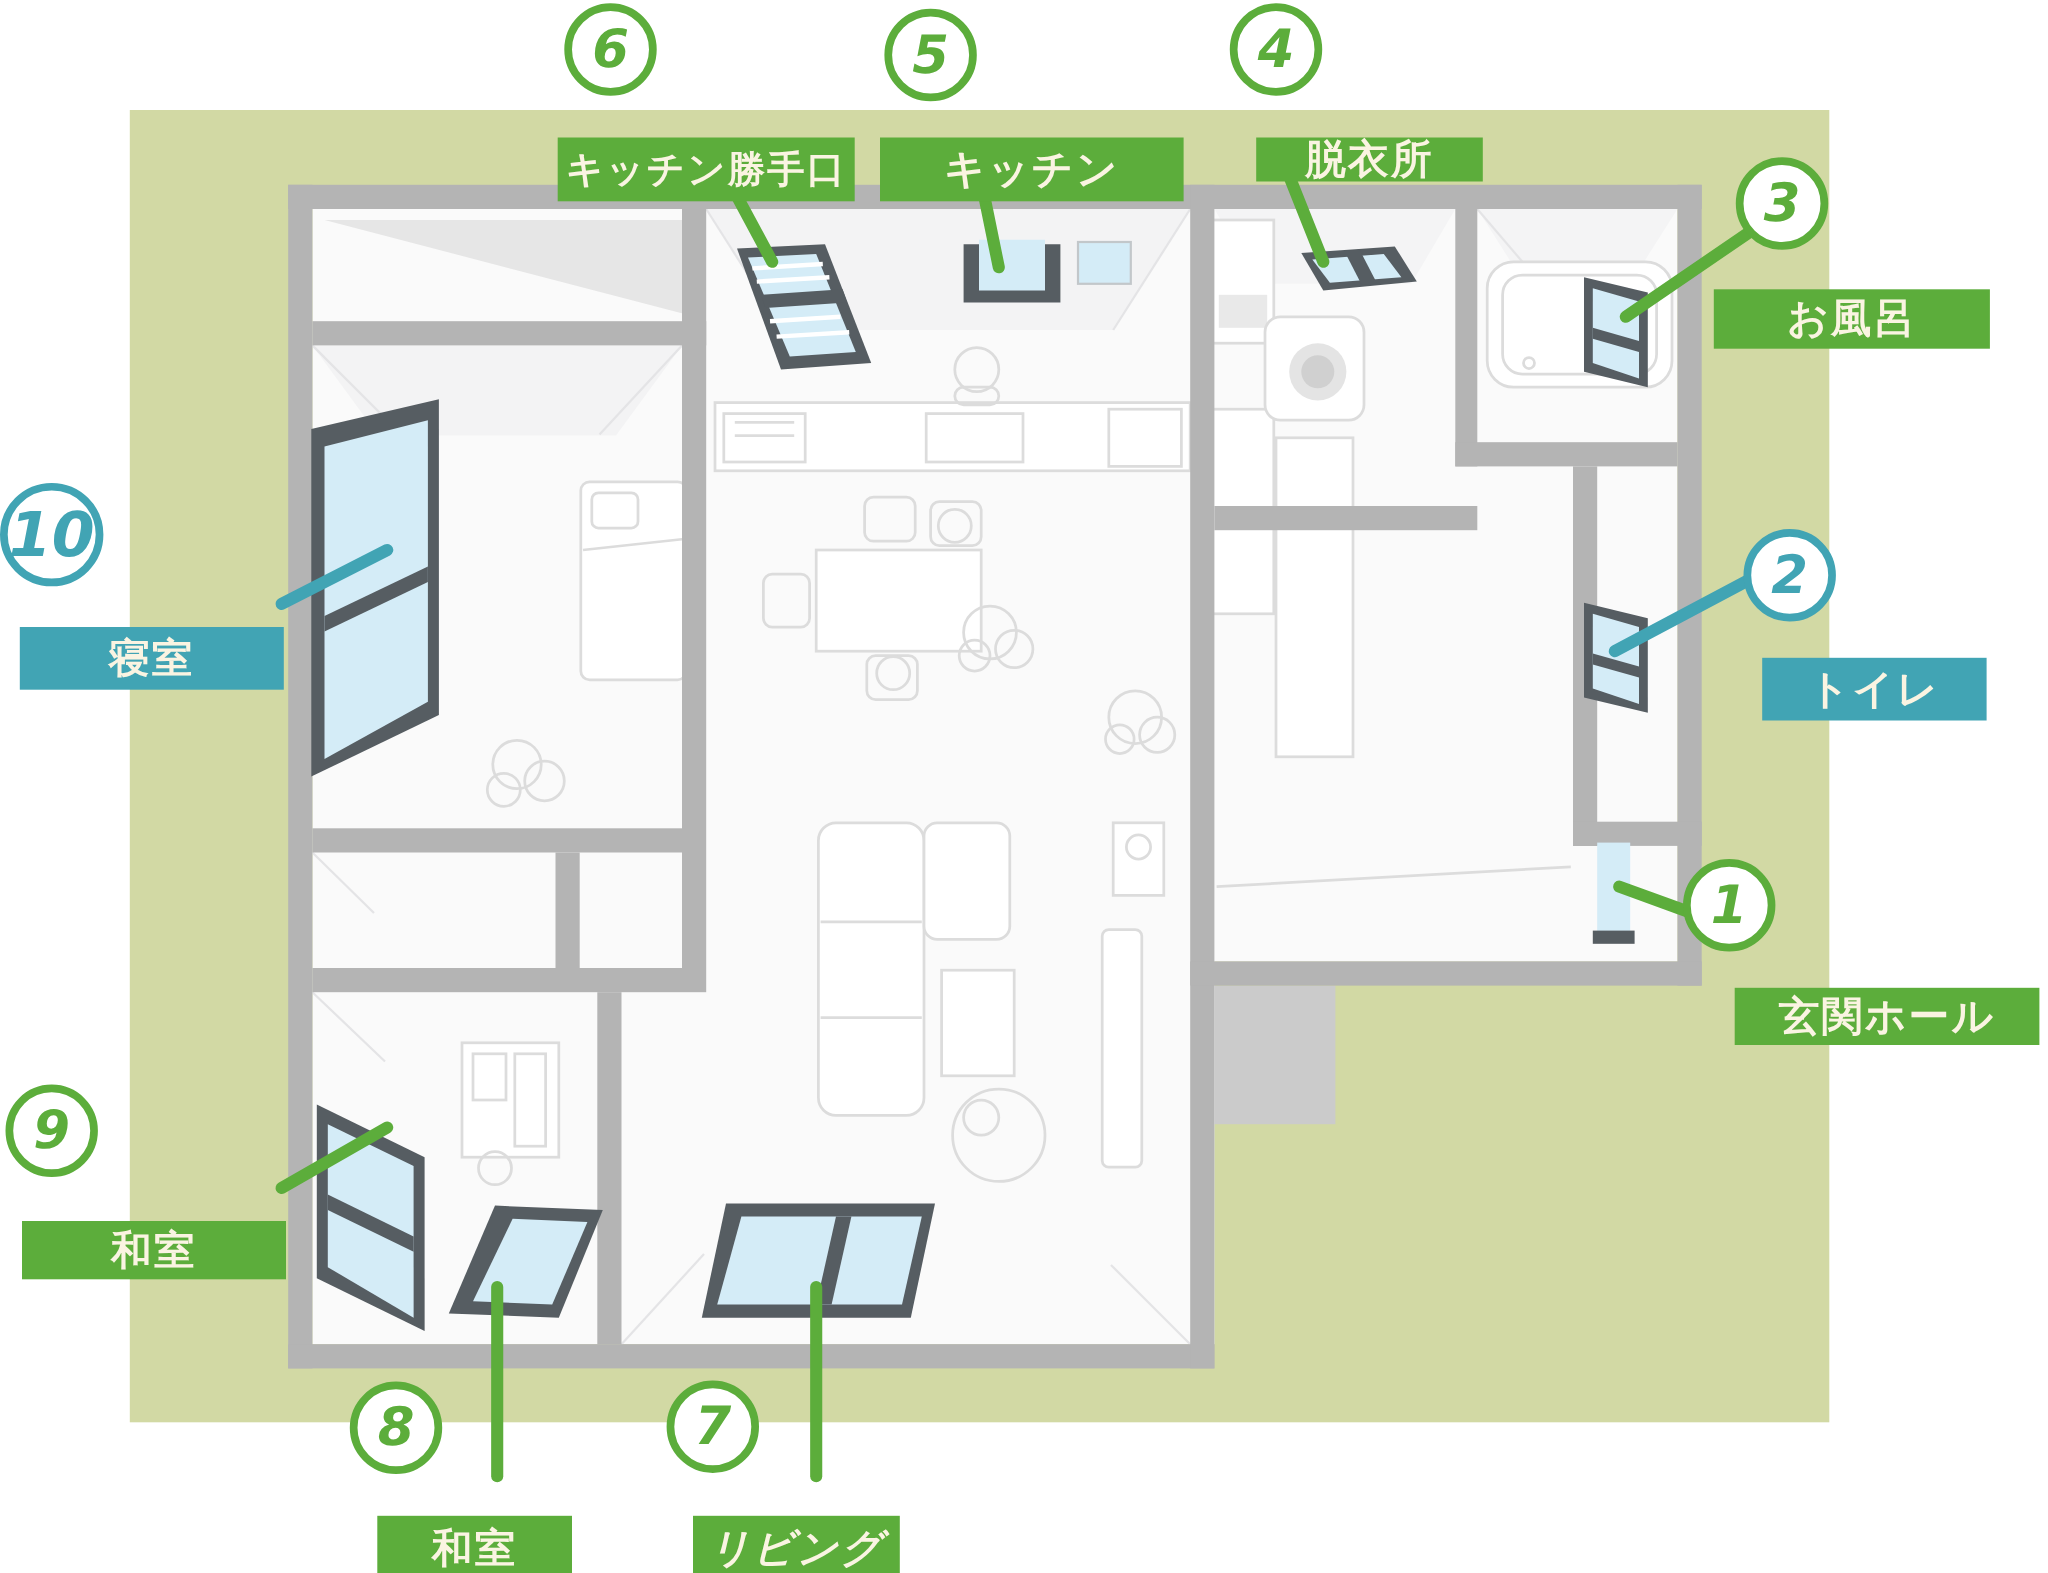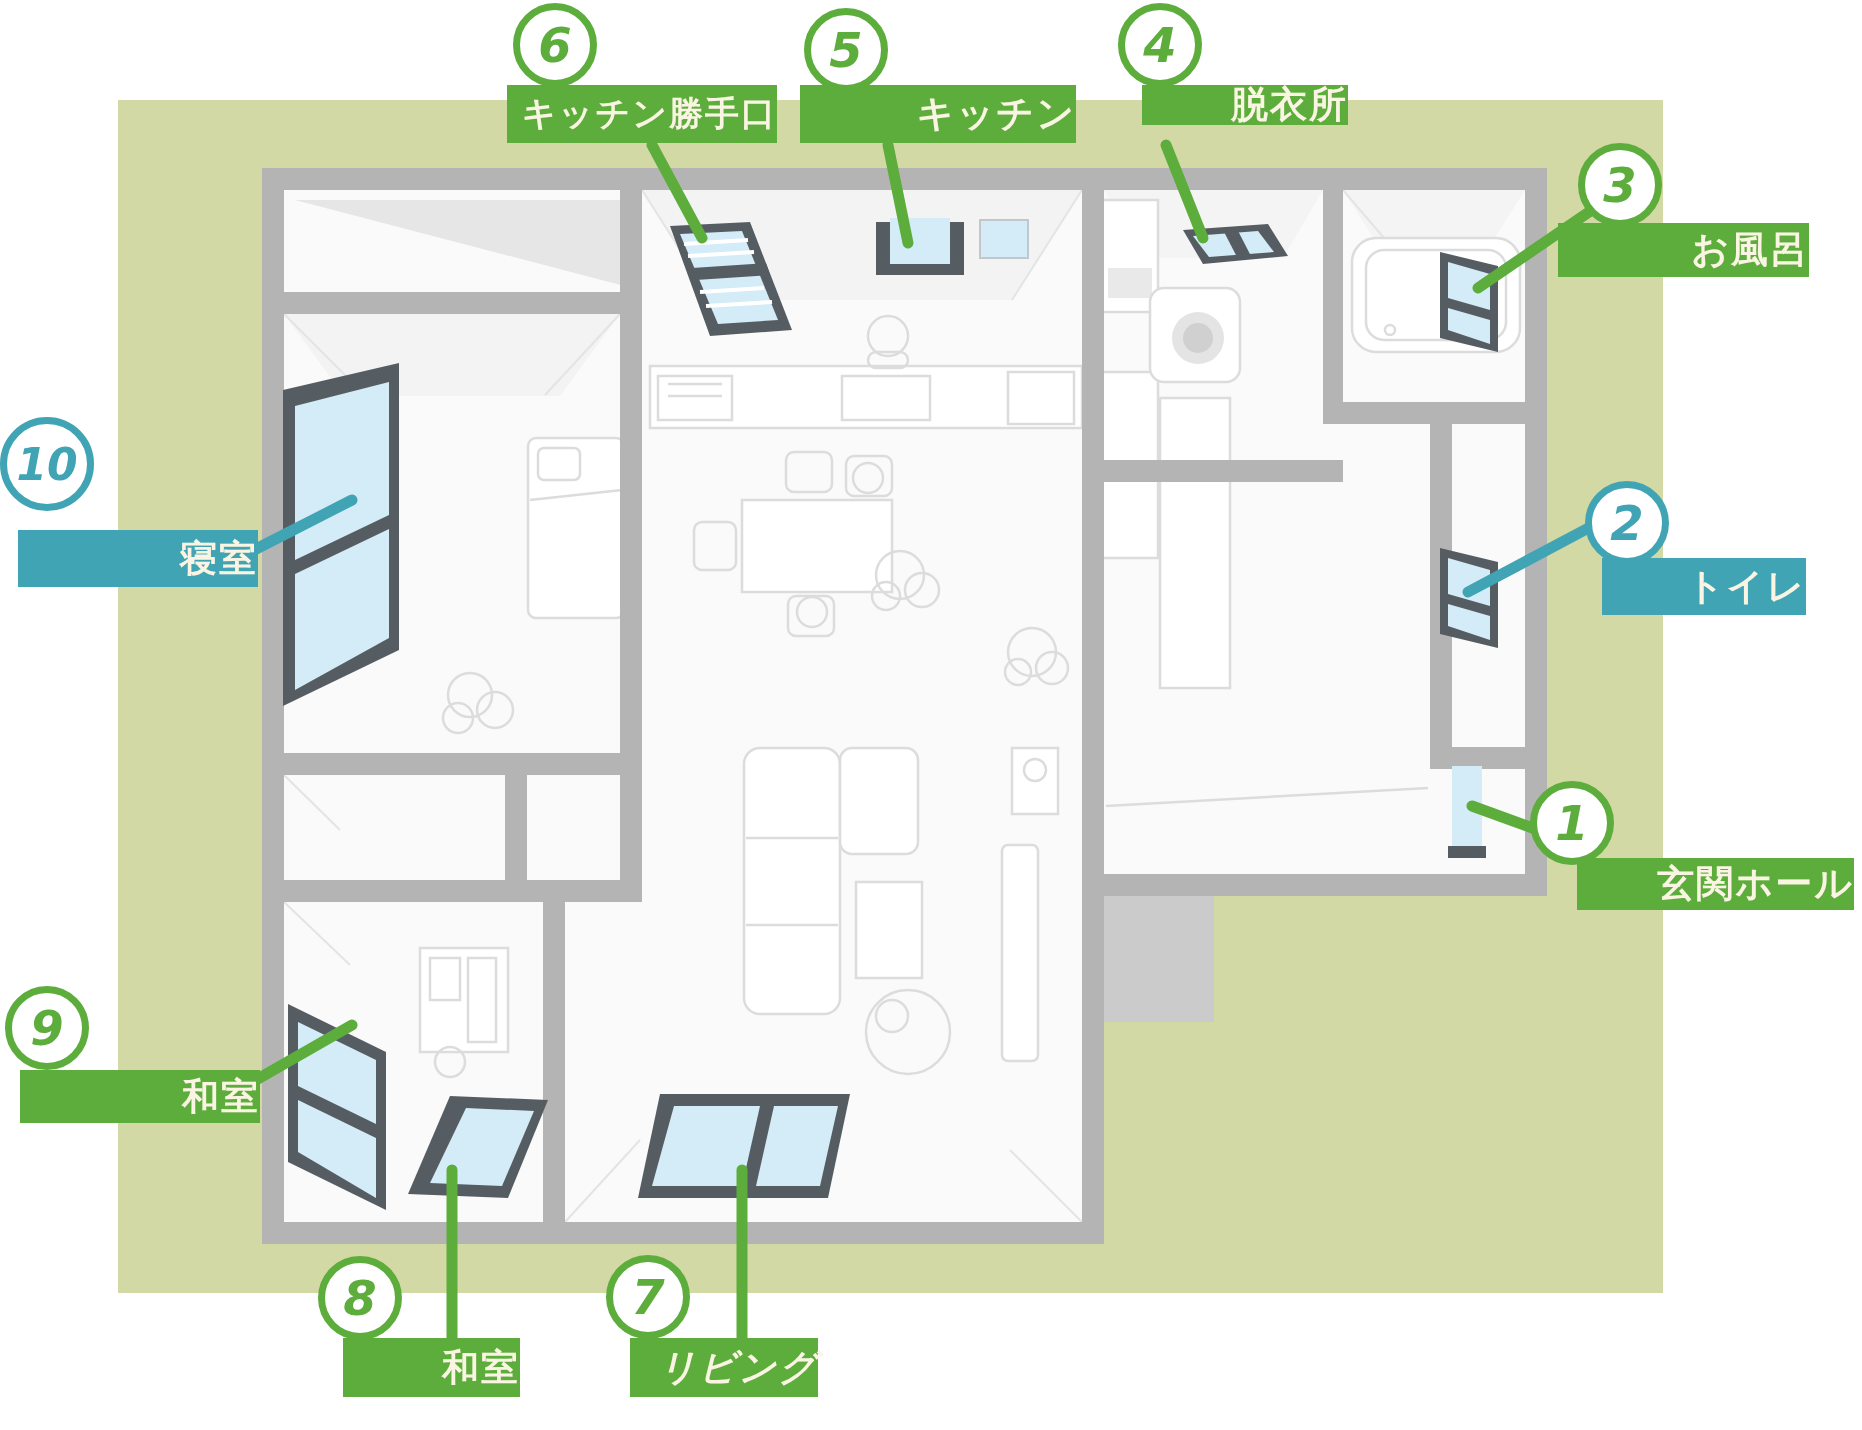--- a/index.html
+++ b/index.html
@@ -13,43 +13,43 @@
   .callout[data-color="green"]{--c:#5cad3b;}
   .callout[data-color="teal"]{--c:#41a4b4;}
   .badge{
     position:absolute;box-sizing:border-box;width:84px;height:84px;border-radius:50%;
     background:#ffffff;border:7px solid var(--c);color:var(--c);
     display:flex;align-items:center;justify-content:center;
     font-weight:bold;font-style:italic;font-size:48px;z-index:3;
   }
   .bar{
     position:absolute;background:var(--c);color:#faf4e2;z-index:2;
-    display:flex;align-items:center;justify-content:flex-end;
-    font-weight:bold;font-size:37px;letter-spacing:2px;white-space:nowrap;
+    display:flex;align-items:center;justify-content:center;
+    font-weight:bold;font-size:37px;letter-spacing:2px;white-space:nowrap;margin-top:40px;
   }
   
   .pos1  .badge{left:1530px;top:781px;}
   .pos1  .bar{left:1577px;top:858px;width:277px;height:52px;}
   .pos2  .badge{left:1585px;top:481px;}
   .pos2  .bar{left:1602px;top:558px;width:204px;height:57px;}
   .pos3  .badge{left:1578px;top:143px;}
   .pos3  .bar{left:1558px;top:223px;width:251px;height:54px;}
   .pos4  .badge{left:1118px;top:3px;}
   .pos4  .bar{left:1142px;top:85px;width:206px;height:40px;}
   .pos5  .badge{left:804px;top:8px;}
   .pos5  .bar{left:800px;top:85px;width:276px;height:58px;}
   .pos6  .badge{left:513px;top:3px;}
   .pos6  .bar{left:507px;top:85px;width:270px;height:58px;font-size:34px;}
   .pos7  .badge{left:606px;top:1255px;}
   .pos7  .bar{left:630px;top:1338px;width:188px;height:59px;font-style:italic;}
   .pos8  .badge{left:318px;top:1256px;}
   .pos8  .bar{left:343px;top:1338px;width:177px;height:59px;}
   .pos9  .badge{left:5px;top:986px;}
   .pos9  .bar{left:20px;top:1070px;width:240px;height:53px;}
-  .pos10 .badge{left:0px;top:417px;width:94px;height:94px;font-size:44px;}
+  .pos10 .badge{left:0px;top:439px;width:94px;height:94px;font-size:56px;}
   .pos10 .bar{left:18px;top:530px;width:240px;height:57px;}
 </style>
 </head>
 <body>
 
 <div class="stage">
 
   <svg width="1862" height="1430" viewBox="0 0 1862 1430">
 
     <rect x="118" y="100" width="1545" height="1193" fill="#d2d9a4"></rect>

